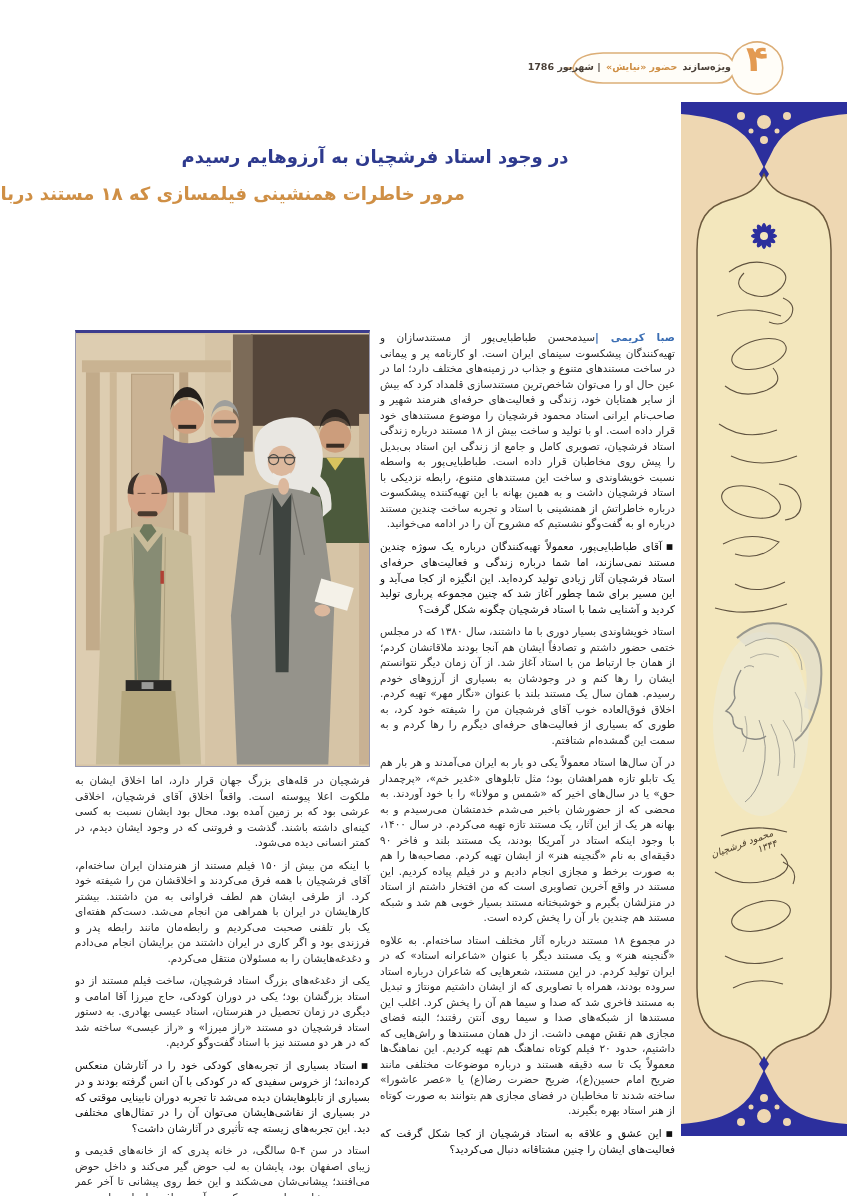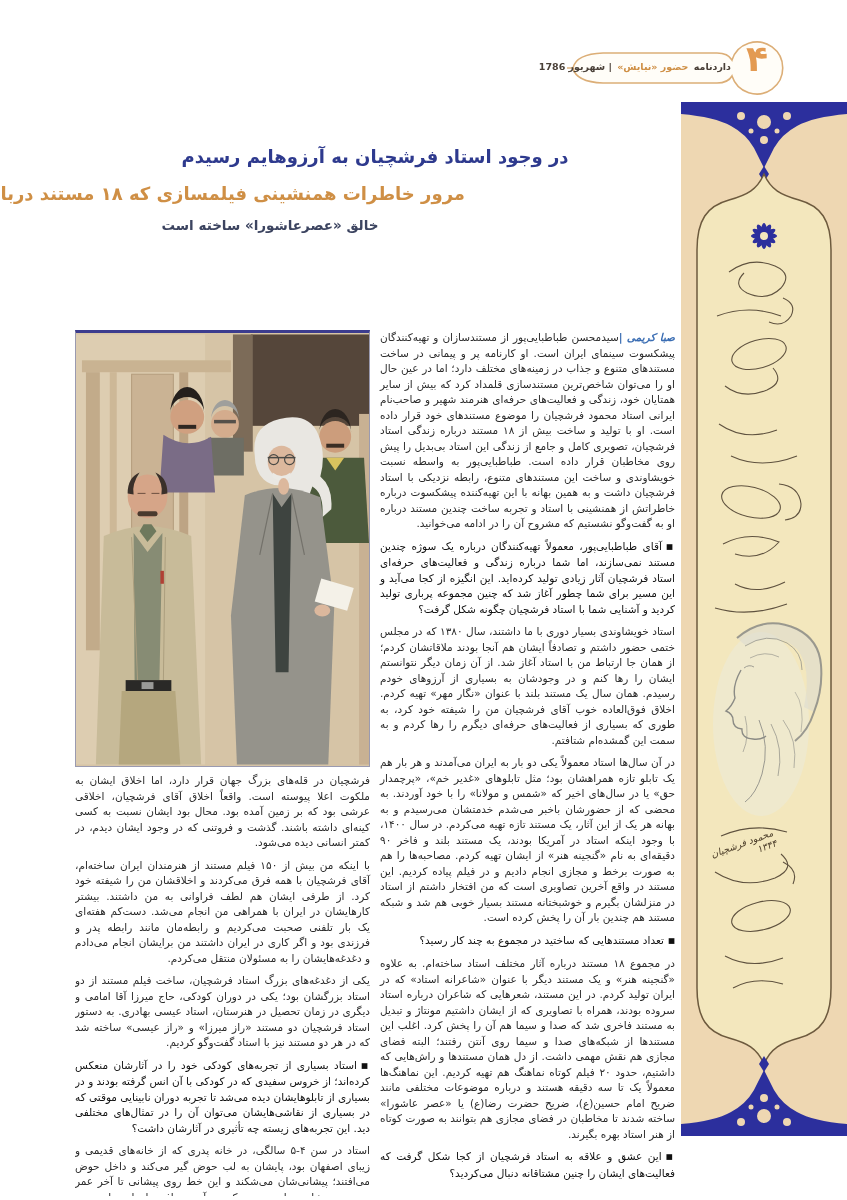--- a/index.html
+++ b/index.html
@@ -35,38 +35,38 @@
   .sub2{font-size:13.5px;font-weight:bold;white-space:nowrap;margin-top:13px;color:var(--subtitle-dark,#3c4460);}
 
   
   .columns{position:absolute;left:75px;top:330px;width:600px;height:866px;
            display:flex;gap:10px;direction:rtl;overflow:hidden;}
   .col{width:295px;direction:rtl;}
   .block{margin:0 0 7px;font-size:10.5px;line-height:15.5px;text-align:justify;
          color:var(--text-dark,#2b2b2b);}
   .question{font-weight:normal;color:#101010;margin-top:4px;}
   .qmark{font-size:7.5px;margin-left:4px;position:relative;top:-1px;}
-  .byline{color:var(--byline-blue,#3a6db3);font-weight:bold;font-style:italic;}
+  .byline{color:var(--byline-blue,#3a6db3);font-weight:bold;}
 
   .photo{margin:0 0 6px;width:295px;height:437px;box-sizing:border-box;
          border:1px solid #9a9ab0;border-top:3px solid #3c3c8e;background:#d6c4a6;}
   .photo svg{display:block;width:100%;height:100%;}
 </style>
 </head>
 <body>
 
 <div class="page">
 
   <div class="cartouche">
     <svg width="240" height="76" viewBox="0 0 240 76">
       <path d="M10,38 Q13,24 40,23 L154,23 Q165,23 169,30 A26,26 0 1 1 169,46 Q165,53 154,53 L40,53 Q13,52 10,38 Z" fill="#fffdf8" stroke="#dcae77" stroke-width="1.6"></path>
       <path d="M10,38 l-6,0" stroke="#dcae77" stroke-width="1.4"></path>
     </svg>
     <div class="issue-text">
-      <span>دارد‌نامه</span>
+      <span>ویژه‌سازند</span>
       <span class="accent">حضور «نیایش»</span>
       <span>| شهریور 1786</span>
     </div>
     <div class="page-num">۴</div>
   </div>
 
   <aside class="sidebar">
     <svg class="orn orn-top" viewBox="0 0 166 80">
       <path d="M0,0 H166 V12 Q132,15 116,24 Q101,32 93,46 Q88,56 83,66 Q78,56 73,46 Q65,32 50,24 Q34,15 0,12 Z" fill="#2c2f9d"></path>
       <circle cx="83" cy="20" r="7" fill="#eed7b2"></circle>
@@ -141,31 +141,29 @@
       <circle cx="70" cy="29" r="2.5" fill="#eed7b2"></circle>
       <circle cx="96" cy="29" r="2.5" fill="#eed7b2"></circle>
       <path d="M83,64 l5,8 l-5,8 l-5,-8 Z" fill="#2c2f9d"></path>
     </svg>
   </aside>
 
   <section class="headline">
     <h1>در وجود استاد فرشچیان به آرزوهایم رسیدم</h1>
     <div class="subhead">
       <div class="sub1">مرور خاطرات همنشینی فیلمسازی که ۱۸ مستند درباره زندگی</div>
-      <div class="sub2">خالق «عصرعاشورا» ساخته است</div>
     </div>
   </section>
 
   <main class="columns">
     <div class="col" id="col-right-text">
         <p class="block intro"><span class="byline">صبا کریمی |</span>سیدمحسن طباطبایی‌پور از مستندسازان و تهیه‌کنندگان پیشکسوت سینمای ایران است. او کارنامه پر و پیمانی در ساخت مستندهای متنوع و جذاب در زمینه‌های مختلف دارد؛ اما در عین حال او را می‌توان شاخص‌ترین مستندسازی قلمداد کرد که بیش از سایر همتایان خود، زندگی و فعالیت‌های حرفه‌ای هنرمند شهیر و صاحب‌نام ایرانی استاد محمود فرشچیان را موضوع مستندهای خود قرار داده است. او با تولید و ساخت بیش از ۱۸ مستند درباره زندگی استاد فرشچیان، تصویری کامل و جامع از زندگی این استاد بی‌بدیل را پیش روی مخاطبان قرار داده است. طباطبایی‌پور به واسطه نسبت خویشاوندی و ساخت این مستندهای متنوع، رابطه نزدیکی با استاد فرشچیان داشت و به همین بهانه با این تهیه‌کننده پیشکسوت درباره خاطراتش از همنشینی با استاد و تجربه ساخت چندین مستند درباره او به گفت‌وگو نشستیم که مشروح آن را در ادامه می‌خوانید.</p>
         <p class="block question"><span class="qmark">■</span>آقای طباطبایی‌پور، معمولاً تهیه‌کنندگان درباره یک سوژه چندین مستند نمی‌سازند، اما شما درباره زندگی و فعالیت‌های حرفه‌ای استاد فرشچیان آثار زیادی تولید کرده‌اید. این انگیزه از کجا می‌آید و این مسیر برای شما چطور آغاز شد که چنین مجموعه پرباری تولید کردید و آشنایی شما با استاد فرشچیان چگونه شکل گرفت؟</p>
         <p class="block answer">استاد خویشاوندی بسیار دوری با ما داشتند، سال ۱۳۸۰ که در مجلس ختمی حضور داشتم و تصادفاً ایشان هم آنجا بودند ملاقاتشان کردم؛ از همان جا ارتباط من با استاد آغاز شد. از آن زمان دیگر نتوانستم ایشان را رها کنم و در وجودشان به بسیاری از آرزوهای خودم رسیدم. همان سال یک مستند بلند با عنوان «نگار مهر» تهیه کردم. اخلاق فوق‌العاده خوب آقای فرشچیان من را شیفته خود کرد، به طوری که بسیاری از فعالیت‌های حرفه‌ای دیگرم را رها کردم و به سمت این گمشده‌ام شتافتم.</p>
         <p class="block answer">در آن سال‌ها استاد معمولاً یکی دو بار به ایران می‌آمدند و هر بار هم یک تابلو تازه همراهشان بود؛ مثل تابلوهای «غدیر خم»، «پرچمدار حق» یا در سال‌های اخیر که «شمس و مولانا» را با خود آوردند. به محضی که از حضورشان باخبر می‌شدم خدمتشان می‌رسیدم و به بهانه هر یک از این آثار، یک مستند تازه تهیه می‌کردم. در سال ۱۴۰۰، با وجود اینکه استاد در آمریکا بودند، یک مستند بلند و فاخر ۹۰ دقیقه‌ای به نام «گنجینه هنر» از ایشان تهیه کردم. مصاحبه‌ها را هم به صورت برخط و مجازی انجام دادیم و در فیلم پیاده کردیم. این مستند در واقع آخرین تصاویری است که من افتخار داشتم از استاد در منزلشان بگیرم و خوشبختانه مستند بسیار خوبی هم شد و شبکه مستند هم چندین بار آن را پخش کرده است.</p>
-        <p class="block question"><span class="qmark">■</span>تعداد مستندهایی که ساختید در مجموع به چند کار رسید؟</p>
         <p class="block answer">در مجموع ۱۸ مستند درباره آثار مختلف استاد ساخته‌ام. به علاوه «گنجینه هنر» و یک مستند دیگر با عنوان «شاعرانه استاد» که در ایران تولید کردم. در این مستند، شعرهایی که شاعران درباره استاد سروده بودند، همراه با تصاویری که از ایشان داشتیم مونتاژ و تبدیل به مستند فاخری شد که صدا و سیما هم آن را پخش کرد. اغلب این مستندها از شبکه‌های صدا و سیما روی آنتن رفتند؛ البته فضای مجازی هم نقش مهمی داشت. از دل همان مستندها و راش‌هایی که داشتیم، حدود ۲۰ فیلم کوتاه نماهنگ هم تهیه کردیم. این نماهنگ‌ها معمولاً یک تا سه دقیقه هستند و درباره موضوعات مختلفی مانند ضریح امام حسین(ع)، ضریح حضرت رضا(ع) یا «عصر عاشورا» ساخته شدند تا مخاطبان در فضای مجازی هم بتوانند به صورت کوتاه از هنر استاد بهره بگیرند.</p>
         <p class="block question"><span class="qmark">■</span>این عشق و علاقه به استاد فرشچیان از کجا شکل گرفت که فعالیت‌های ایشان را چنین مشتاقانه دنبال می‌کردید؟</p>
       </div>
 
     <div class="col">
       <figure class="photo">
         <svg viewBox="0 0 295 433">
           <rect width="295" height="433" fill="#d6c4a6"></rect>
           <rect x="0" y="0" width="130" height="433" fill="#ddcdb1"></rect>
           <rect x="6" y="26" width="150" height="12" fill="#c9b392"></rect>

